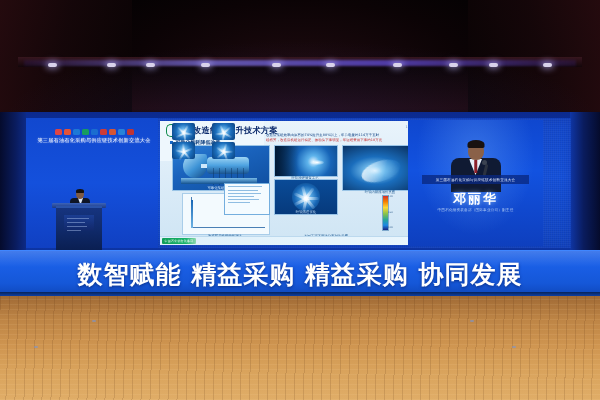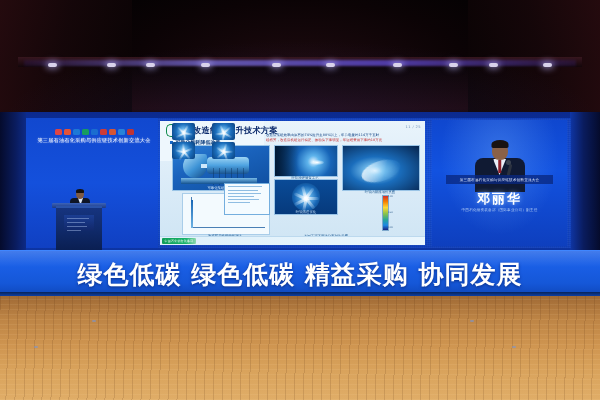--- a/index.html
+++ b/index.html
@@ -146,21 +146,21 @@
 
   
   .slide-footer{position:absolute;left:0;bottom:0;width:100%;height:8px;
     background:linear-gradient(90deg,#dff0fa 0%,#eaf6fd 100%);border-top:.6px solid #bcd9ee;}
   .slide-logo{position:absolute;left:2px;bottom:1px;width:34px;height:6px;border-radius:1px;
     background:linear-gradient(90deg,#0f9d58 0%,#18b36a 70%,#8fd8b0 100%);
     display:flex;align-items:center;justify-content:center;
     font-size:3px;color:#ffffff;letter-spacing:.2px;white-space:nowrap;}
 
   
-  .video-panel{position:absolute;left:432px;top:120px;width:135px;height:126px;
+  .video-panel{position:absolute;left:408px;top:120px;width:135px;height:126px;
     background:linear-gradient(180deg,#0f47cf 0%,#1252e0 40%,#0e3fbe 100%);overflow:hidden;}
   .video-bg-glow{position:absolute;inset:0;
     background:radial-gradient(ellipse at 50% 28%, rgba(120,180,255,.35), rgba(0,0,0,0) 62%);}
   .vid-speaker-head{position:absolute;left:50%;top:22px;transform:translateX(-50%);
     width:16px;height:18px;border-radius:50% 50% 45% 45%;background:#8a6148;}
   .vid-speaker-hair{position:absolute;left:50%;top:20px;transform:translateX(-50%);
     width:17px;height:8px;border-radius:50% 50% 20% 20%;background:#191210;}
   .vid-speaker-body{position:absolute;left:50%;top:38px;transform:translateX(-50%);
     width:50px;height:34px;border-radius:8px 8px 0 0;background:#101a33;}
   .vid-speaker-shirt{position:absolute;left:50%;top:39px;transform:translateX(-50%);
@@ -403,21 +403,21 @@
   <div class="podium"></div>
   <div class="podium-plate">
     <div class="podium-plate-l" style="width:22px"></div>
     <div class="podium-plate-l" style="width:18px"></div>
     <div class="podium-plate-l" style="width:20px"></div>
     <div class="podium-plate-l" style="width:14px"></div>
   </div>
 
   <div class="fascia">
     <div class="fascia-sheen"></div>
-    <div class="fascia-text">绿色低碳 绿色低碳 精益采购 协同发展</div>
+    <div class="fascia-text">数智赋能 精益采购 精益采购 协同发展</div>
   </div>
   <div class="fascia-shadow"></div>
 
   <div class="floor">
     <div class="floor-tex"></div>
     <div class="floor-speck" style="left:34px;top:50px"></div>
     <div class="floor-speck" style="left:92px;top:24px"></div>
     <div class="floor-speck" style="left:470px;top:24px"></div>
     <div class="floor-speck" style="left:512px;top:50px"></div>
   </div>

